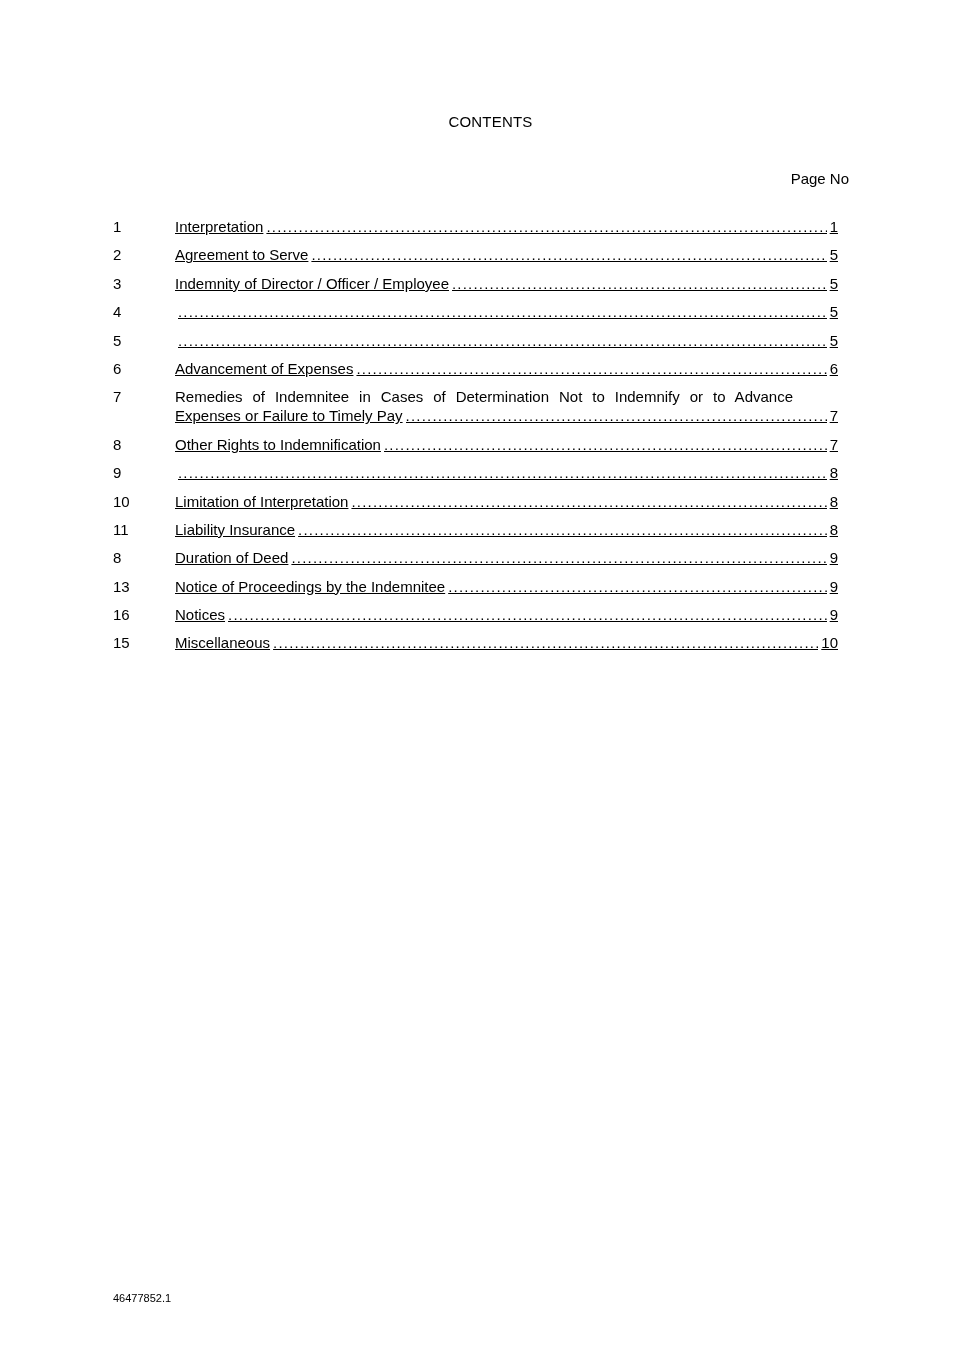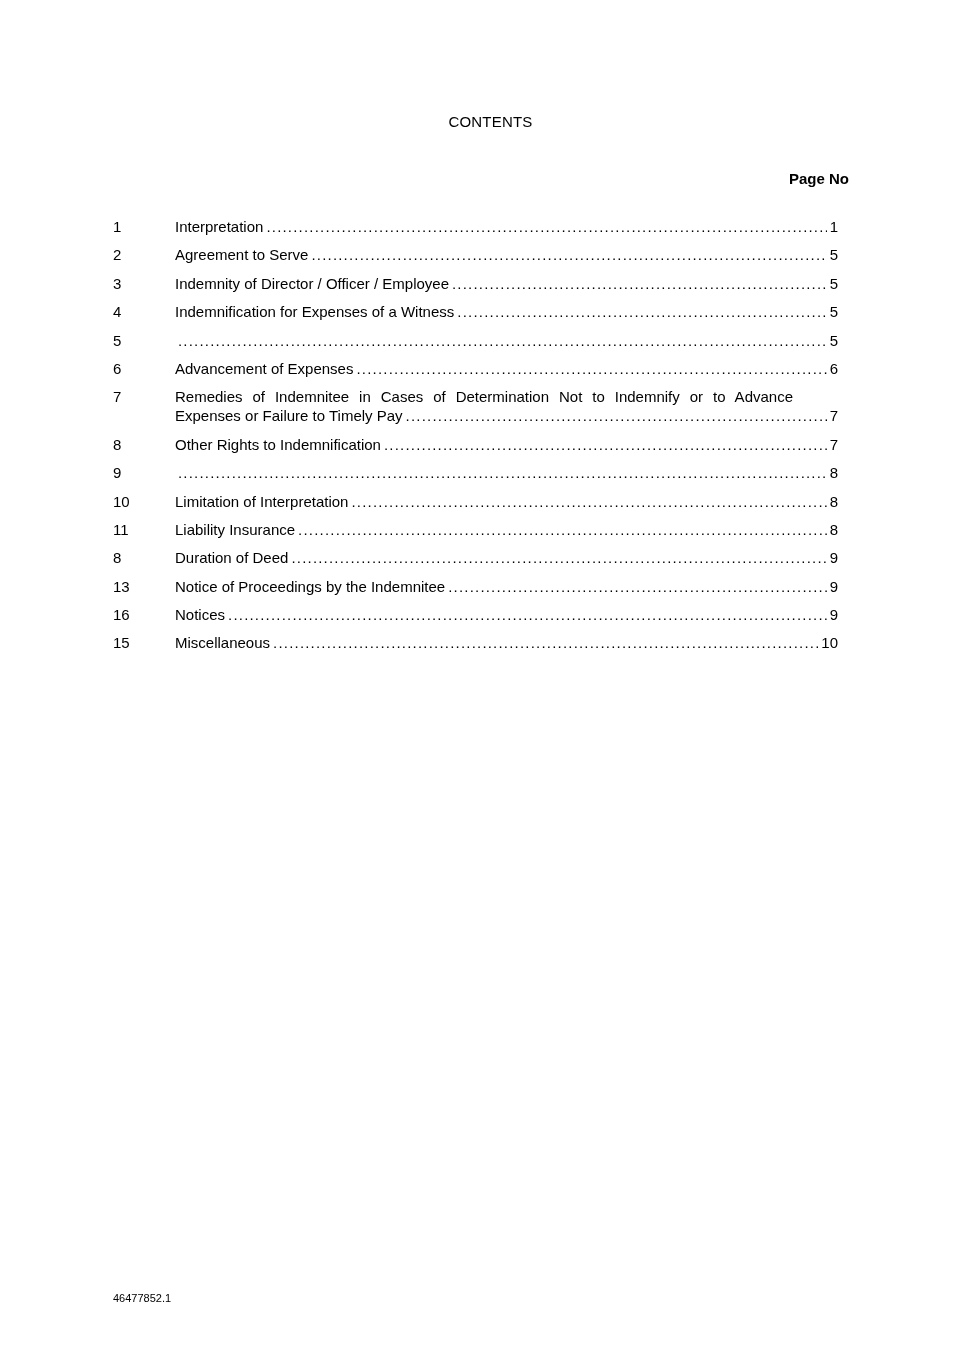--- a/index.html
+++ b/index.html
@@ -22,21 +22,21 @@
     font-size: 15px;
     font-weight: normal;
     line-height: 19px;
     letter-spacing: 0.2px;
   }
   .page-no-label {
     position: absolute;
     top: 169px;
     right: 116px;
     font-size: 15px;
-    font-weight: bold;
+    font-weight: normal;
     line-height: 19px;
   }
   .toc {
     position: absolute;
     top: 217px;
     left: 113px;
     width: 725px;
     font-size: 15px;
     line-height: 19px;
   }
@@ -53,20 +53,21 @@
     min-width: 0;
   }
   .toc-wrap-line {
     text-align: justify;
     text-align-last: justify;
     padding-right: 45px;
   }
   .toc-last-line {
     display: flex;
     align-items: center;
+    text-decoration: underline;
   }
   .toc-title { white-space: nowrap; }
   .toc-leader {
     flex: 1 1 auto;
     overflow: hidden;
     white-space: nowrap;
     margin-left: 3px;
     min-width: 10px;
   }
   .toc-leader::after {
@@ -122,21 +123,20 @@
             <span class="toc-title">Indemnity of Director / Officer / Employee</span>
             <span class="toc-leader"></span>
             <span class="toc-page">5</span>
           </div>
         </div>
       </div>
       <div class="toc-row">
         <span class="toc-num">4</span>
         <div class="toc-body">
           <div class="toc-last-line">
-            <span class="toc-title">Indemnification for Expenses of a Witness</span>
             <span class="toc-leader"></span>
             <span class="toc-page">5</span>
           </div>
         </div>
       </div>
       <div class="toc-row">
         <span class="toc-num">5</span>
         <div class="toc-body">
           <div class="toc-last-line">
             <span class="toc-leader"></span>

